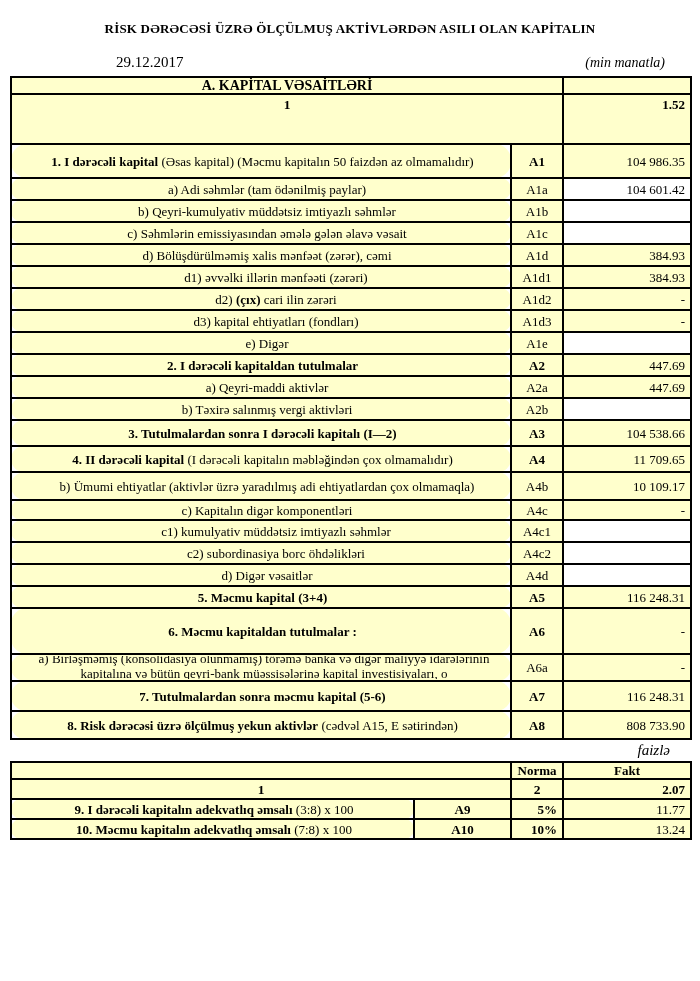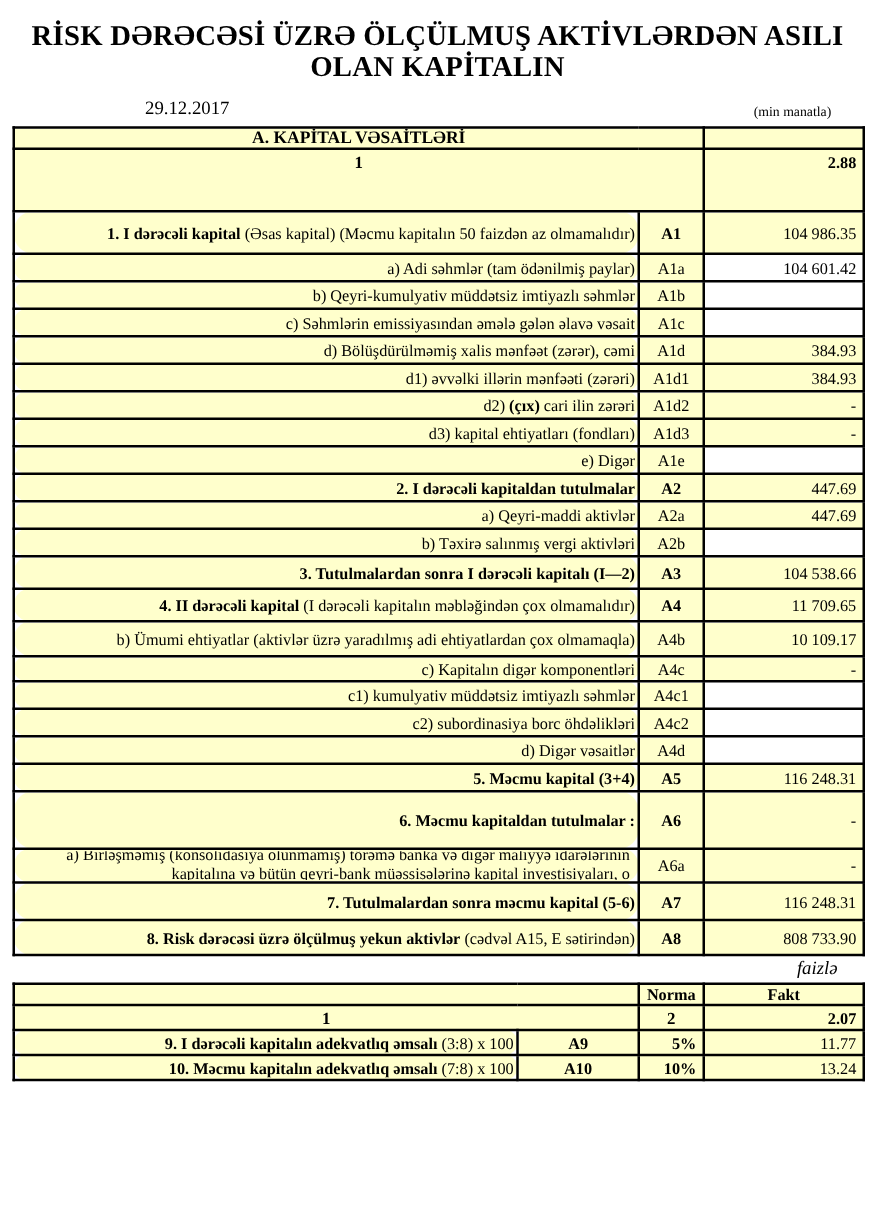--- a/index.html
+++ b/index.html
@@ -3,32 +3,32 @@
 <meta charset="utf-8">
 <style>
   * { box-sizing: border-box; }
   html,body { margin:0; padding:0; }
   body {
     width:700px; height:981px; background:#ffffff; color:#000;
     font-family:"Liberation Serif","DejaVu Serif",serif;
     overflow:hidden; position:relative;
   }
   .title {
-    text-align:center; font-weight:bold; font-size:23px; line-height:25px;
+    text-align:center; font-weight:bold; font-size:13px; line-height:25px;
     margin:16px 18px 0 18px; letter-spacing:0.2px;
   }
   .meta-row { display:flex; align-items:flex-end; margin:13px 10px 5px 10px; }
   .date { margin-left:106px; font-size:15px; }
-  .unit-note { margin-left:auto; font-size:11px; padding-right:25px; }
+  .unit-note { margin-left:auto; font-style:italic; font-size:14px; padding-right:25px; }
   table { border-collapse:collapse; table-layout:fixed; width:680px; margin-left:10px; }
   td {
     border:2px solid #000; background:#ffffcc; font-size:13px;
     padding:0 0 0 0; overflow:hidden; line-height:15px; vertical-align:middle;
   }
-  .lbl { text-align:right; padding-left:5px; padding-right:2px;border-radius:16px; }
+  .lbl { text-align:center; padding-left:5px; padding-right:2px;border-radius:16px; }
   .ind1 { padding-left:14px; }
   .ind2 { padding-left:32px; }
   .code { text-align:center; }
   .val  { text-align:right; padding-right:5px; }
   .white { background:#ffffff; }
   .b { font-weight:bold; }
   .sec { text-align:center; font-weight:bold; font-size:14px; }
   .num { text-align:center; font-weight:bold; font-size:13.5px; }
   .topalign td { vertical-align:top; padding-top:2px; }
   .cliptd { vertical-align:top; padding-left:0; }
@@ -54,21 +54,21 @@
       <col style="width:52px">
       <col style="width:128px">
     </colgroup>
   <tbody>
     <tr style="height:16px">
       <td colspan="2" class="sec">A. KAPİTAL VƏSAİTLƏRİ</td>
       <td></td>
     </tr>
     <tr class="topalign" style="height:50px">
       <td colspan="2" class="num">1</td>
-      <td class="val b">2.88</td>
+      <td class="val b">1.52</td>
     </tr>
   </tbody>
   <tbody>
       <tr style="height: 34px;">
         <td class="lbl"><span class="b">1. I dərəcəli kapital</span><span> (Əsas kapital) (Məcmu kapitalın 50 faizdən  az olmamalıdır)</span></td>
         <td class="code b">A1</td>
         <td class="val">104 986.35</td>
       </tr>
       <tr style="height: 22px;">
         <td class="lbl ind1"><span>a) Adi səhmlər (tam ödənilmiş paylar)</span></td>

